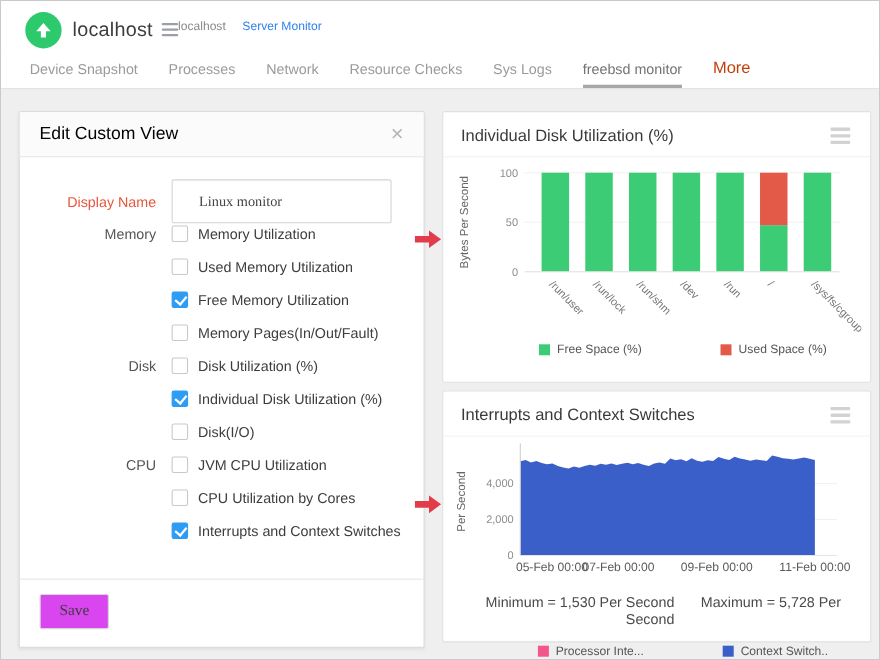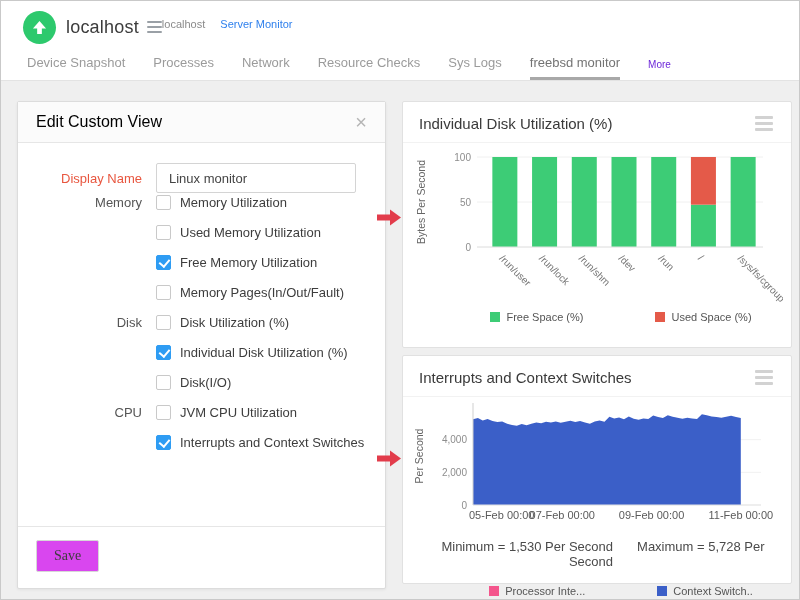--- a/index.html
+++ b/index.html
@@ -20,32 +20,32 @@
   .app-title { font-size:18px; color:#3c3c3c; font-weight:500; letter-spacing:.2px; }
   .menu-icon { display:inline-flex; flex-direction:column; gap:3px; cursor:pointer; }
   .menu-icon i { display:block; width:15px; height:2px; background:#9aa0a6; border-radius:1px; }
   .breadcrumb { font-size:11px; margin-top:1px; }
   .breadcrumb .host { color:#8a8a8a; margin-right:12px; }
   .breadcrumb .link { color:#2f80ed; cursor:pointer; }
   
   .tabbar { height:31px; display:flex; align-items:flex-end; padding-left:26px; gap:28px; background:#fff; }
   .tab { font-size:13px; color:#9b9b9b; padding-bottom:10px; cursor:pointer; white-space:nowrap; }
   .tab.active { color:#737373; border-bottom:3px solid #a8a8a8; padding-bottom:7px; }
-  .tab.more { color:#6d28d9; font-size:10px; }
+  .tab.more { color:#c2410c; font-size:15px; }
   
   .content { position:absolute; top:79px; left:0; right:0; bottom:0; background:#efefef; border-top:1px solid #e3e3e3; }
   
   .modal { position:absolute; left:16px; top:20px; width:369px; height:488px; background:#fff; border:1px solid #dcdcdc; border-radius:2px; box-shadow:0 1px 3px rgba(0,0,0,.06); display:flex; flex-direction:column; }
   .modal-header { height:41px; background:#fbfbfb; border-bottom:1px solid #e6e6e6; display:flex; align-items:center; justify-content:space-between; padding:0 18px; flex:0 0 auto; }
   .modal-title { font-size:16px; color:#000000; }
   .modal-close { font-size:20px; color:#b5b5b5; cursor:pointer; line-height:1; }
   .modal-body { flex:1 1 auto; padding:20px 18px 6px 18px; }
   .form-row { display:flex; align-items:center; margin-bottom:2px; }
   .form-label { width:120px; text-align:right; font-size:13px; color:#e8563f; padding-right:14px; flex:0 0 auto; }
-  .text-input { width:200px; height:30px; border:1px solid #d4d4d4; border-radius:2px; font-size:13px; color:#444; padding:0 12px; font-family:Liberation Sans, sans-serif; outline:none; }
+  .text-input { width:200px; height:40px; border:1px solid #d4d4d4; border-radius:2px; font-size:13px; color:#444; padding:0 24px; font-family:Liberation Serif, serif; outline:none; }
   .opt-row { display:flex; align-items:center; margin-bottom:15px; }
   .group-label { width:120px; text-align:right; font-size:13px; color:#555; padding-right:14px; flex:0 0 auto; }
   .checkbox { width:15px; height:15px; border:1px solid #c9c9c9; border-radius:2px; background:#fff; margin-right:9px; flex:0 0 auto; cursor:pointer; position:relative; }
   .checkbox.checked { background:#2e9cf3; border-color:#2e9cf3; }
   .checkbox.checked:after { content:""; position:absolute; left:4px; top:1px; width:5px; height:8px; border:solid #fff; border-width:0 2px 2px 0; transform:rotate(40deg); }
   .opt-label { font-size:13px; color:#3d3d3d; cursor:pointer; }
   .modal-footer { flex:0 0 auto; border-top:1px solid #e6e6e6; padding:13px 18px 16px 18px; }
   .save-btn { background:#d946ef; border:1px solid #d7d7d7; border-radius:2px; font-size:14px; color:#3d3d3d; padding:7px 17px; cursor:pointer; font-family:Liberation Serif, serif; }
   
   .arrow { position:absolute; left:376px; width:24px; height:17px; }
@@ -145,20 +145,25 @@
           </div>
           <div class="opt-row">
             <span class="group-label"></span>
             <span class="checkbox"></span>
             <span class="opt-label">Disk(I/O)</span>
           </div>
           <div class="opt-row">
             <span class="group-label">CPU</span>
             <span class="checkbox"></span>
             <span class="opt-label">JVM CPU Utilization</span>
+          </div>
+          <div class="opt-row">
+            <span class="group-label"></span>
+            <span class="checkbox"></span>
+            <span class="opt-label">CPU Utilization by Cores</span>
           </div>
           <div class="opt-row">
             <span class="group-label"></span>
             <span class="checkbox checked"></span>
             <span class="opt-label">Interrupts and Context Switches</span>
           </div>
         </div>
     </div>
     <div class="modal-footer">
       <button class="save-btn">Save</button>

